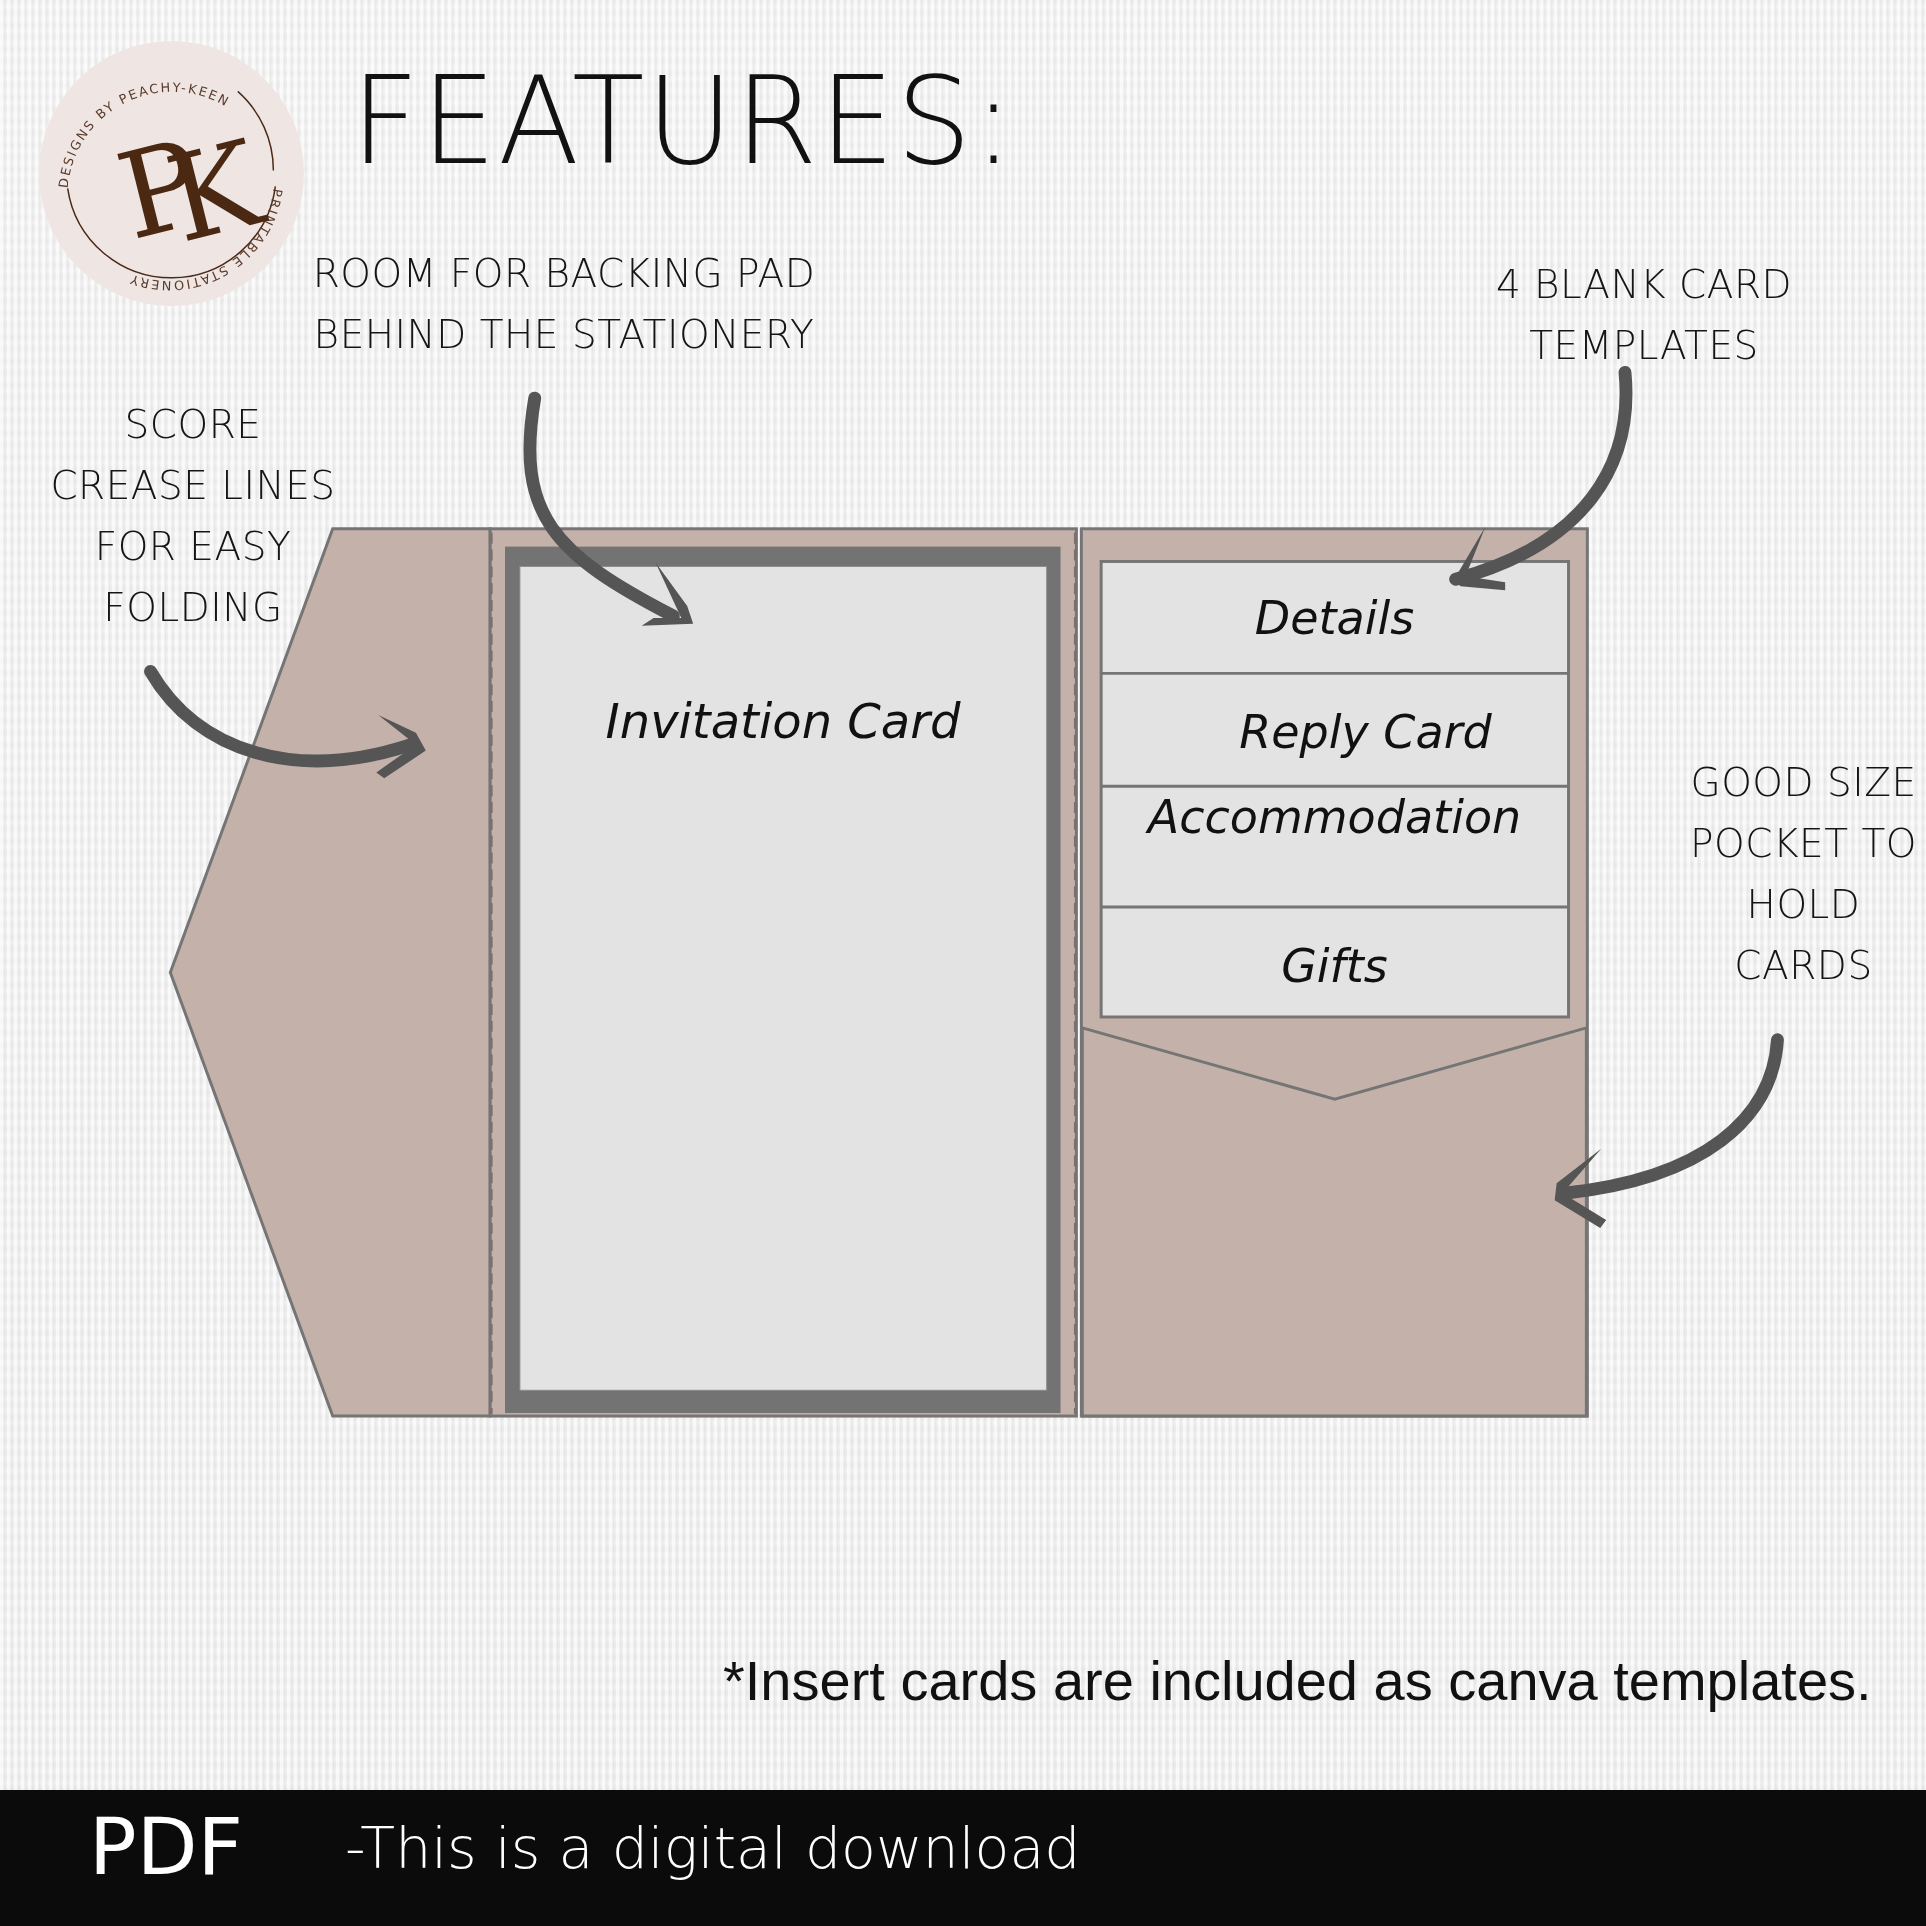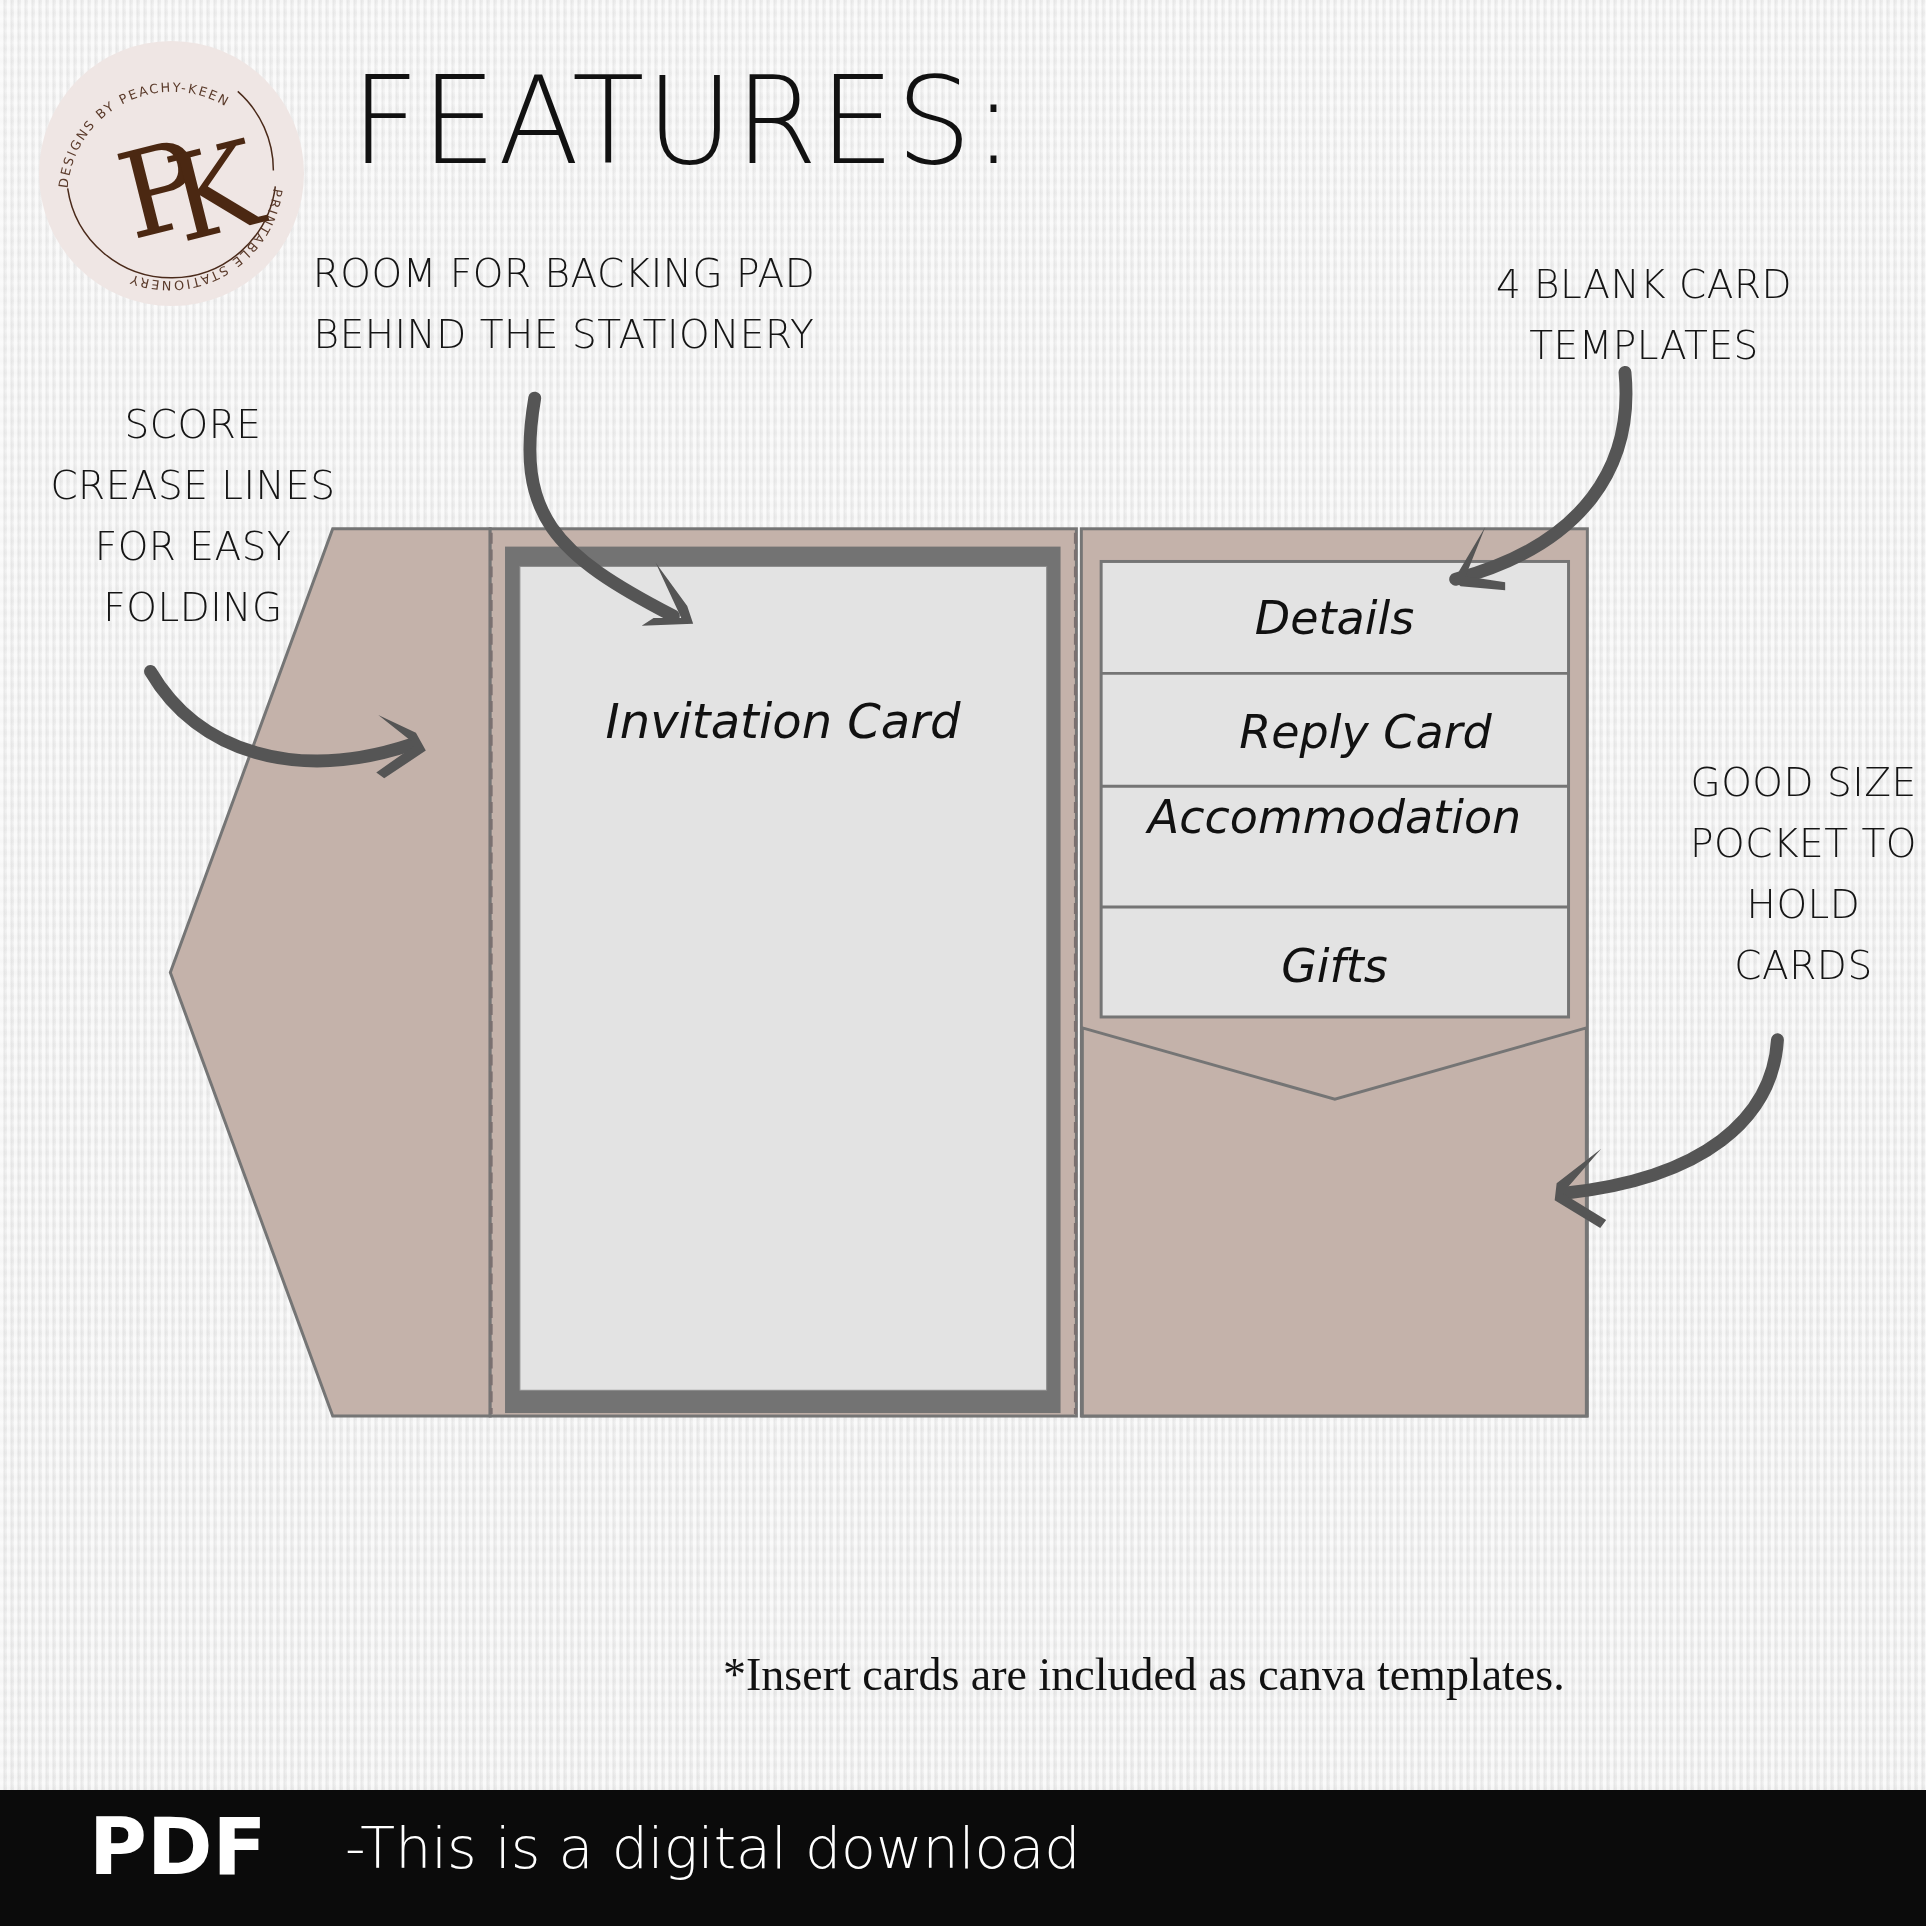--- a/index.html
+++ b/index.html
@@ -45,27 +45,27 @@
     color: #111; text-align: center; white-space: nowrap;
   }
   #invite-label { left: 520px; top: 693px; width: 526px; font-size: 48px; }
   .slot-label { font-size: 46px; left: 1101px; width: 467px; }
   #slot-0 { top: 591px; }
   #slot-1 { top: 705px; margin-left: 31px; }
   #slot-2 { top: 790px; }
   #slot-3 { top: 939px; }
 
   #footnote {
-    left: 723px; top: 1648px; font-size: 46px; color: #111; white-space: nowrap;
-    font-family: Liberation Serif, serif; font-weight: 300;
+    left: 723px; top: 1648px; font-size: 56px; color: #111; white-space: nowrap;
+    font-family: Liberation Sans, sans-serif; font-weight: 300;
   }
 
   
   #bottom-bar { left: 0; top: 1790px; width: 1927px; height: 137px; background: #0b0b0b; }
-  #bar-format { left: 89px; top: 1808px; font-size: 79px; color: #fff; font-weight: 700; line-height: 1; }
+  #bar-format { left: 89px; top: 1808px; font-size: 79px; color: #fff; font-weight: 400; line-height: 1; }
   #bar-note { left: 345px; top: 1820px; font-size: 57px; color: #fff; font-weight: 300; line-height: 1; white-space: nowrap; }
 </style>
 </head>
 <body>
 
 <div id="logo" class="abs">
   <svg width="267" height="267" viewBox="0 0 270 270">
     <defs>
       <path id="arcTop" d="M 30 150 A 106 106 0 0 1 230 110"></path>
       <path id="arcBot" d="M 238 150 A 106 106 0 0 1 60 215"></path>

